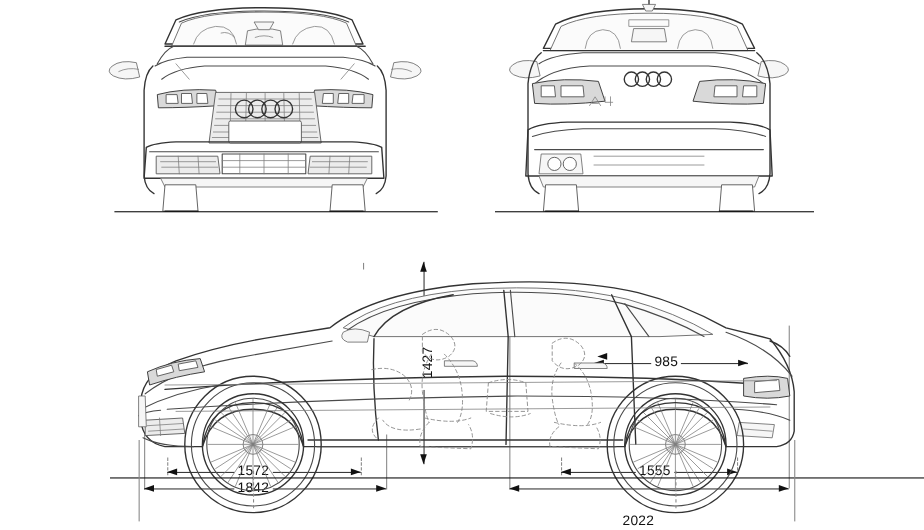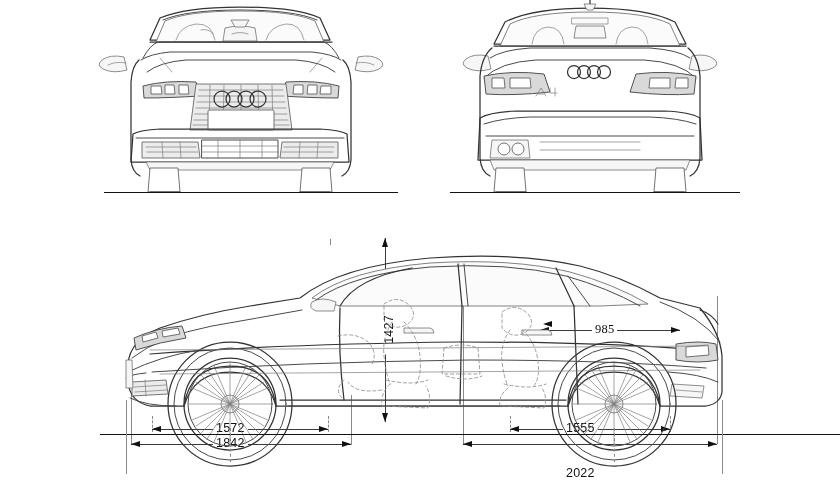--- a/index.html
+++ b/index.html
@@ -244,32 +244,32 @@
       <path class="fill-w" d="M244 168 l-28 0 l-2 24 32 0 z"></path>
       <path class="ln-b" d="M56 192 l30 0"></path>
       <path class="ln-b" d="M244 192 l-30 0"></path>
     </svg>
 
     <div class="dim">
       <div class="dim-line" style="left:100px;top:100px;width:140px;"></div>
       <div class="arrow arr-l" style="left:100px;top:96.6px;"></div>
       <div class="arrow arr-r" style="left:231px;top:96.6px;"></div>
       <div class="arrow arr-l" style="left:103px;top:91px;"></div>
-      <div class="dim-label" style="left:152px;top:93px;font-family:Liberation Serif, serif;">985</div>
+      <div class="dim-label" style="left:152px;top:93px;">985</div>
     </div>
 
     <div class="ground" style="left:10px;top:192px;width:290px;"></div>
 
     <div class="dim">
       <div class="ext-dash" style="left:70px;top:186px;height:16px;"></div>
       <div class="ext-dash" style="left:230px;top:186px;height:16px;"></div>
       <div class="dim-line" style="left:70px;top:199px;width:160px;"></div>
       <div class="arrow arr-l" style="left:70px;top:195.6px;"></div>
       <div class="arrow arr-r" style="left:221px;top:195.6px;"></div>
-      <div class="dim-label" style="left:123px;top:192px;">1555</div>
+      <div class="dim-label" style="left:138px;top:192px;">1555</div>
     </div>
 
     <div class="dim">
       <div class="ext" style="left:23px;top:66px;height:148px;"></div>
       <div class="ext" style="left:277px;top:66px;height:148px;"></div>
       <div class="dim-line" style="left:23px;top:214px;width:254px;"></div>
       <div class="arrow arr-l" style="left:23px;top:210.6px;"></div>
       <div class="arrow arr-r" style="left:268px;top:210.6px;"></div>
       <div class="dim-label" style="left:123px;top:207px;margin-top:30px;">2022</div>
     </div>

